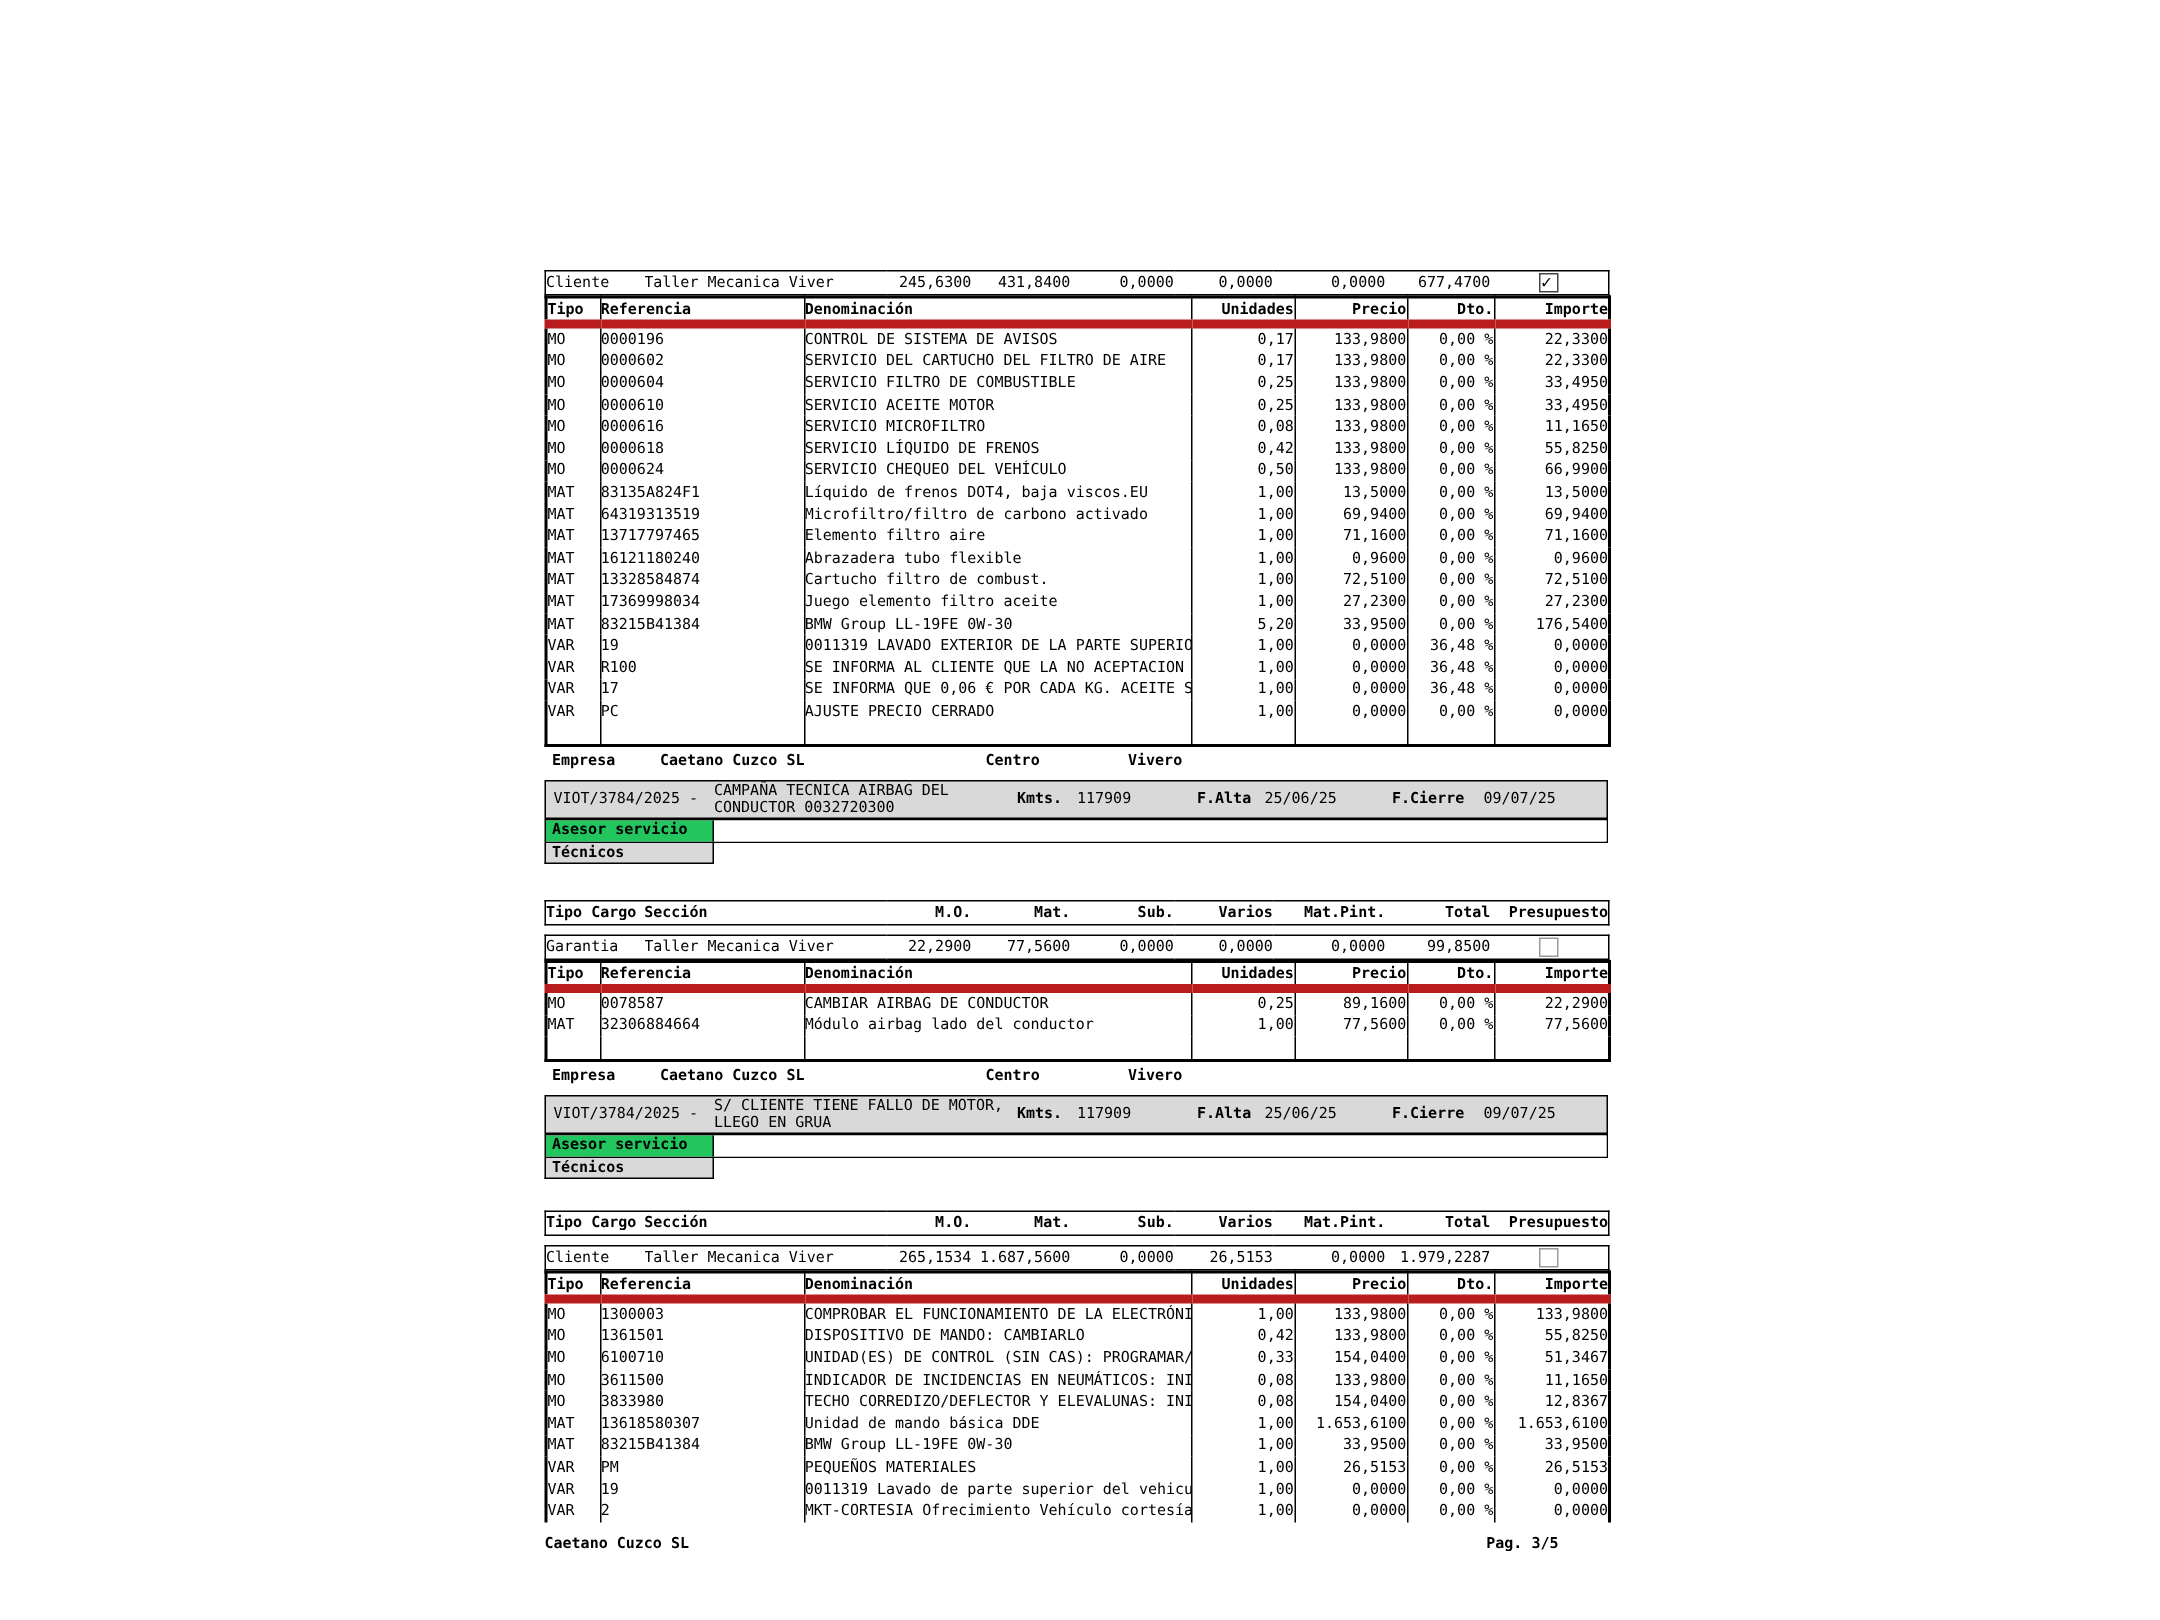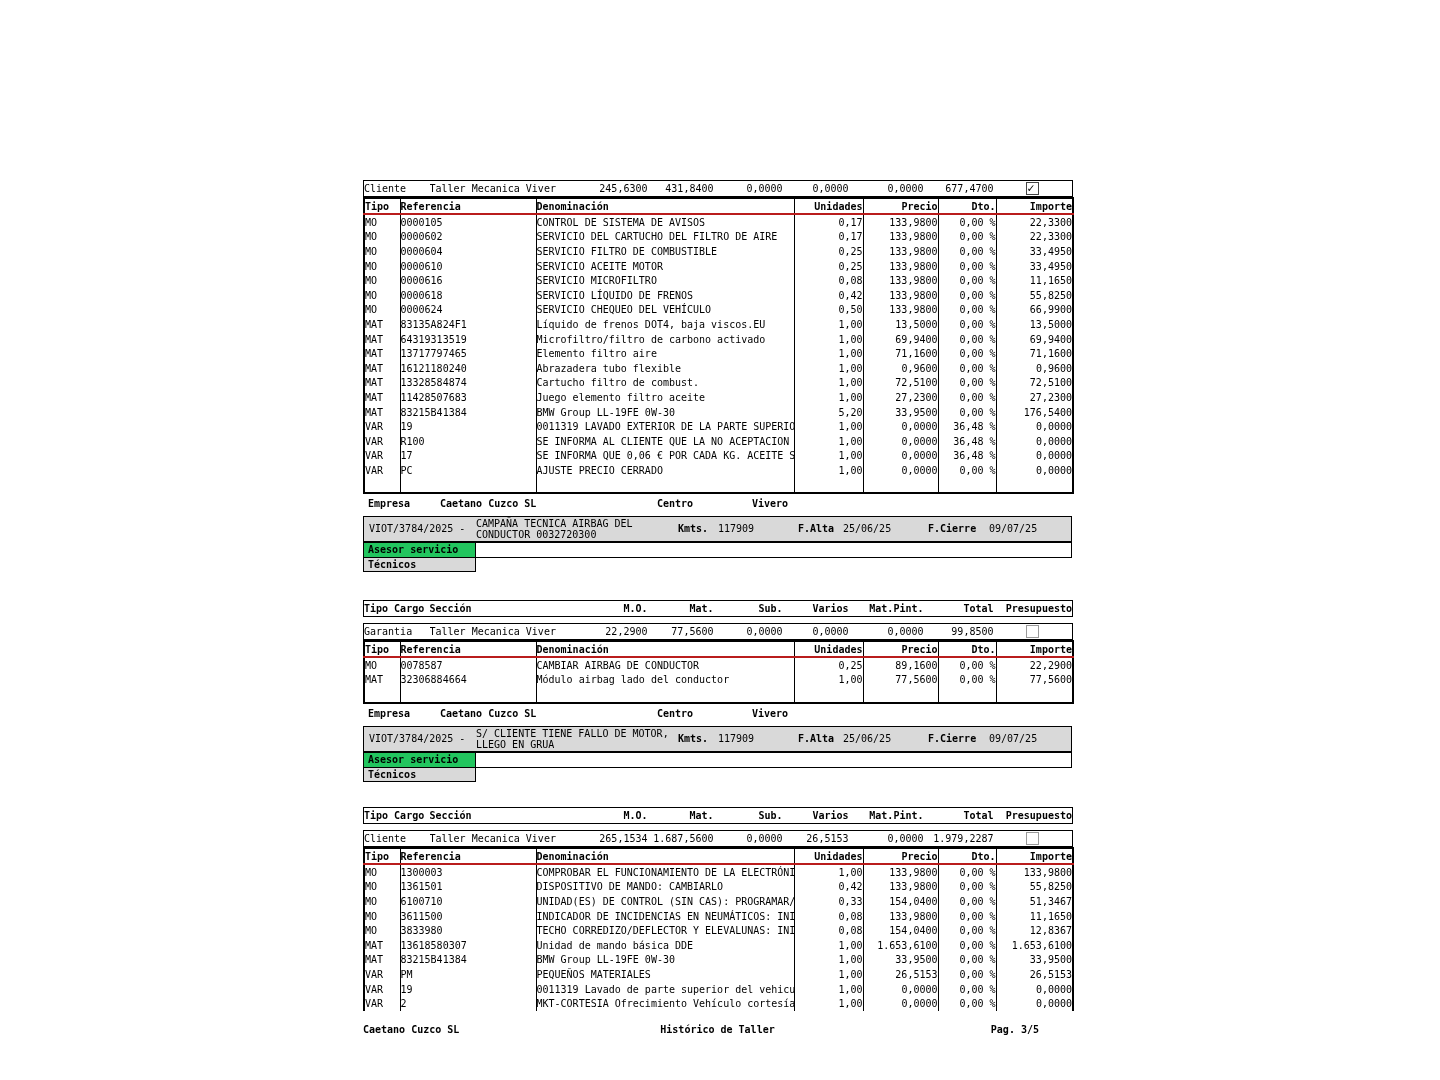--- a/index.html
+++ b/index.html
@@ -17,21 +17,21 @@
   td.presup{text-align:right;padding-right:6px;}
   .hdr td{font-weight:bold;}
   .cb{display:inline-block;width:11px;height:11px;border:1px solid #9a9a9a;background:#fff;position:relative;vertical-align:middle;}
   .cb.checked{border-color:#444;}
   .cb.checked::after{content:"\2713";position:absolute;left:0px;top:-2px;font-size:12px;font-weight:bold;color:#000;}
   
   table.det{border-collapse:collapse;table-layout:fixed;width:709px;border:2px solid #000;}
   table.det.open-bottom{border-bottom:none;}
   table.det th,table.det td{padding:0;white-space:nowrap;overflow:hidden;border-left:1px solid #000;vertical-align:middle;}
   table.det th:first-child,table.det td:first-child{border-left:none;}
-  table.det thead th{height:14px;border-bottom:2px solid #b91c1c;font-weight:bold;}
+  table.det thead th{height:14px;border-bottom:6px solid #b91c1c;font-weight:bold;}
   table.det tbody td{height:14.6px;}
   .al{text-align:left;padding-left:4px;}
   .ar{text-align:right;padding-right:5px;}
   tr.filler td{height:13px;}
   
   .empresa-row{position:relative;height:15px;margin-top:4px;font-weight:bold;}
   .empresa-row span{position:absolute;top:0;white-space:nowrap;}
   
   .otbox{position:relative;height:24px;border:1px solid #000;background:#d9d9d9;margin-top:3px;}
   .otbox span{position:absolute;white-space:nowrap;}
@@ -101,21 +101,21 @@
         <th class="al">Denominación</th>
         <th class="ar">Unidades</th>
         <th class="ar">Precio</th>
         <th class="ar">Dto.</th>
         <th class="ar">Importe</th>
       </tr>
         </thead>
       <tbody>
           <tr>
     <td class="al">MO</td>
-    <td class="al">0000105</td>
+    <td class="al">0000196</td>
     <td class="al">CONTROL DE SISTEMA DE AVISOS</td>
     <td class="ar">0,17</td>
     <td class="ar">133,9800</td>
     <td class="ar">0,00 %</td>
     <td class="ar">22,3300</td>
   </tr>
           <tr>
     <td class="al">MO</td>
     <td class="al">0000602</td>
     <td class="al">SERVICIO DEL CARTUCHO DEL FILTRO DE AIRE</td>
@@ -209,21 +209,21 @@
     <td class="al">MAT</td>
     <td class="al">13328584874</td>
     <td class="al">Cartucho filtro de combust.</td>
     <td class="ar">1,00</td>
     <td class="ar">72,5100</td>
     <td class="ar">0,00 %</td>
     <td class="ar">72,5100</td>
   </tr>
           <tr>
     <td class="al">MAT</td>
-    <td class="al">11428507683</td>
+    <td class="al">17369998034</td>
     <td class="al">Juego elemento filtro aceite</td>
     <td class="ar">1,00</td>
     <td class="ar">27,2300</td>
     <td class="ar">0,00 %</td>
     <td class="ar">27,2300</td>
   </tr>
           <tr>
     <td class="al">MAT</td>
     <td class="al">83215B41384</td>
     <td class="al">BMW Group LL-19FE 0W-30</td>
@@ -609,17 +609,16 @@
     <td class="ar">0,0000</td>
     <td class="ar">0,00 %</td>
     <td class="ar">0,0000</td>
   </tr>
         </tbody>
     </table>
   </div>
 
   <div class="footer">
     <span class="fl">Caetano Cuzco SL</span>
-    <span class="fc">Histórico de Taller</span>
     <span class="fr">Pag. 3/5</span>
   </div>
 
 </div>
 
 </body></html>

